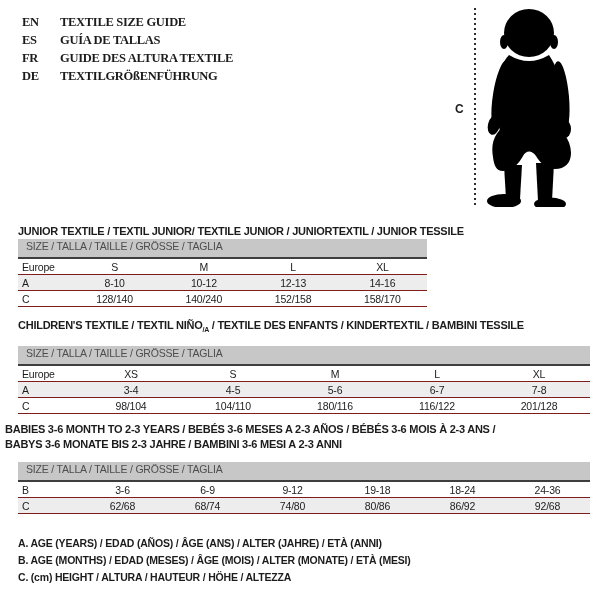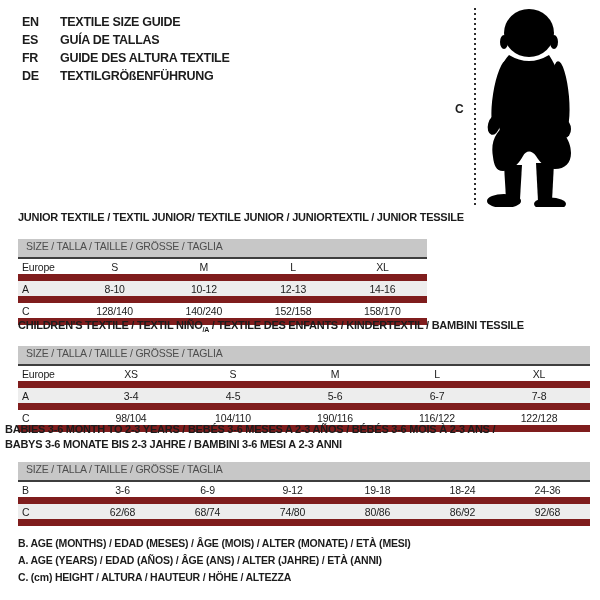--- a/index.html
+++ b/index.html
@@ -5,21 +5,21 @@
   html,body { margin:0; padding:0; }
   body {
     width:600px; height:600px; background:#ffffff;
     font-family:"Liberation Sans", sans-serif;
     color:#1c1c1c; position:relative; overflow:hidden;
     -webkit-font-smoothing:antialiased;
   }
   .abs { position:absolute; }
 
   
-  .langs { left:22px; top:13px; }
+  .langs { left:22px; top:13px;font-family:Liberation Serif, serif; }
   .lang-row { display:flex; height:18px; line-height:18px; }
   .lang-code, .lang-label { font-weight:bold; font-size:12.5px; letter-spacing:-0.3px; }
   .lang-code { width:38px; }
 
   
   .height-line {
     left:474px; top:8px; width:2px; height:198px;
     background:repeating-linear-gradient(to bottom, #2e2e2e 0 2px, transparent 2px 5px);
   }
   .height-label { left:455px; top:102px; font-weight:bold; font-size:12px; }
@@ -30,28 +30,28 @@
   .section-title .sub { font-size:7px; vertical-align:sub; }
   .size-bar {
     background:#c7c7c7; color:#4d4d4d;
     font-size:10.5px; letter-spacing:-0.2px;
     height:18px; line-height:14px; padding-left:8px;
   }
   table {
     border-collapse:collapse; table-layout:fixed; width:100%;
     border-top:2px solid #3e3e3e; font-size:10.5px; letter-spacing:-0.2px;
   }
-  td { height:15px; padding:0; text-align:center; border-bottom:7px solid #7f1d1d;margin-top:34px; }
+  td { height:15px; padding:0; text-align:center; border-bottom:1px solid #7f1d1d;margin-top:34px; }
   td.row-label { text-align:left; padding-left:4px; }
   tr.stripe { background:#ededed; }
 
   .t1-wrap { left:18px; top:239px; width:409px; }
   .t2-wrap { left:18px; top:346px; width:572px; }
   .t3-wrap { left:18px; top:462px; width:572px; }
-  .title1 { left:18px; top:211px; }
+  .title1 { left:18px; top:225px; }
   .title2 { left:18px; top:319px; }
   .title3 { left:5px; top:422px; line-height:15px; }
 
   .notes { left:18px; top:535px; }
   .note-line { font-weight:bold; font-size:10.5px; letter-spacing:-0.2px; height:17px; line-height:17px; white-space:nowrap; }
 </style>
 </head>
 <body>
 
 <div class="abs langs">
@@ -159,23 +159,23 @@
       <td>3-4</td>
       <td>4-5</td>
       <td>5-6</td>
       <td>6-7</td>
       <td>7-8</td>
     </tr>
     <tr>
       <td class="row-label">C</td>
       <td>98/104</td>
       <td>104/110</td>
-      <td>190/116</td>
+      <td>180/116</td>
       <td>116/122</td>
-      <td>122/128</td>
+      <td>201/128</td>
     </tr>
   </tbody>
     </table>
 </div>
 
 <div class="abs section-title title3">
   <div>BABIES 3-6 MONTH TO 2-3 YEARS / BEBÉS 3-6 MESES A 2-3 AÑOS / BÉBÉS 3-6 MOIS À 2-3 ANS /</div>
   <div>BABYS 3-6 MONATE BIS 2-3 JAHRE / BAMBINI 3-6 MESI A 2-3 ANNI</div>
 </div>
 
@@ -208,16 +208,16 @@
       <td>74/80</td>
       <td>80/86</td>
       <td>86/92</td>
       <td>92/68</td>
     </tr>
   </tbody>
     </table>
 </div>
 
 <div class="abs notes">
+  <div class="note-line">A. AGE (YEARS) / EDAD (AÑOS) / ÂGE (ANS) / ALTER (JAHRE) / ETÀ (ANNI)</div>
   <div class="note-line">B. AGE (MONTHS) / EDAD (MESES) / ÂGE (MOIS) / ALTER (MONATE) / ETÀ (MESI)</div>
-  <div class="note-line">A. AGE (YEARS) / EDAD (AÑOS) / ÂGE (ANS) / ALTER (JAHRE) / ETÀ (ANNI)</div>
   <div class="note-line">C. (cm) HEIGHT / ALTURA / HAUTEUR / HÖHE / ALTEZZA</div>
 </div>
 
 </body></html>

